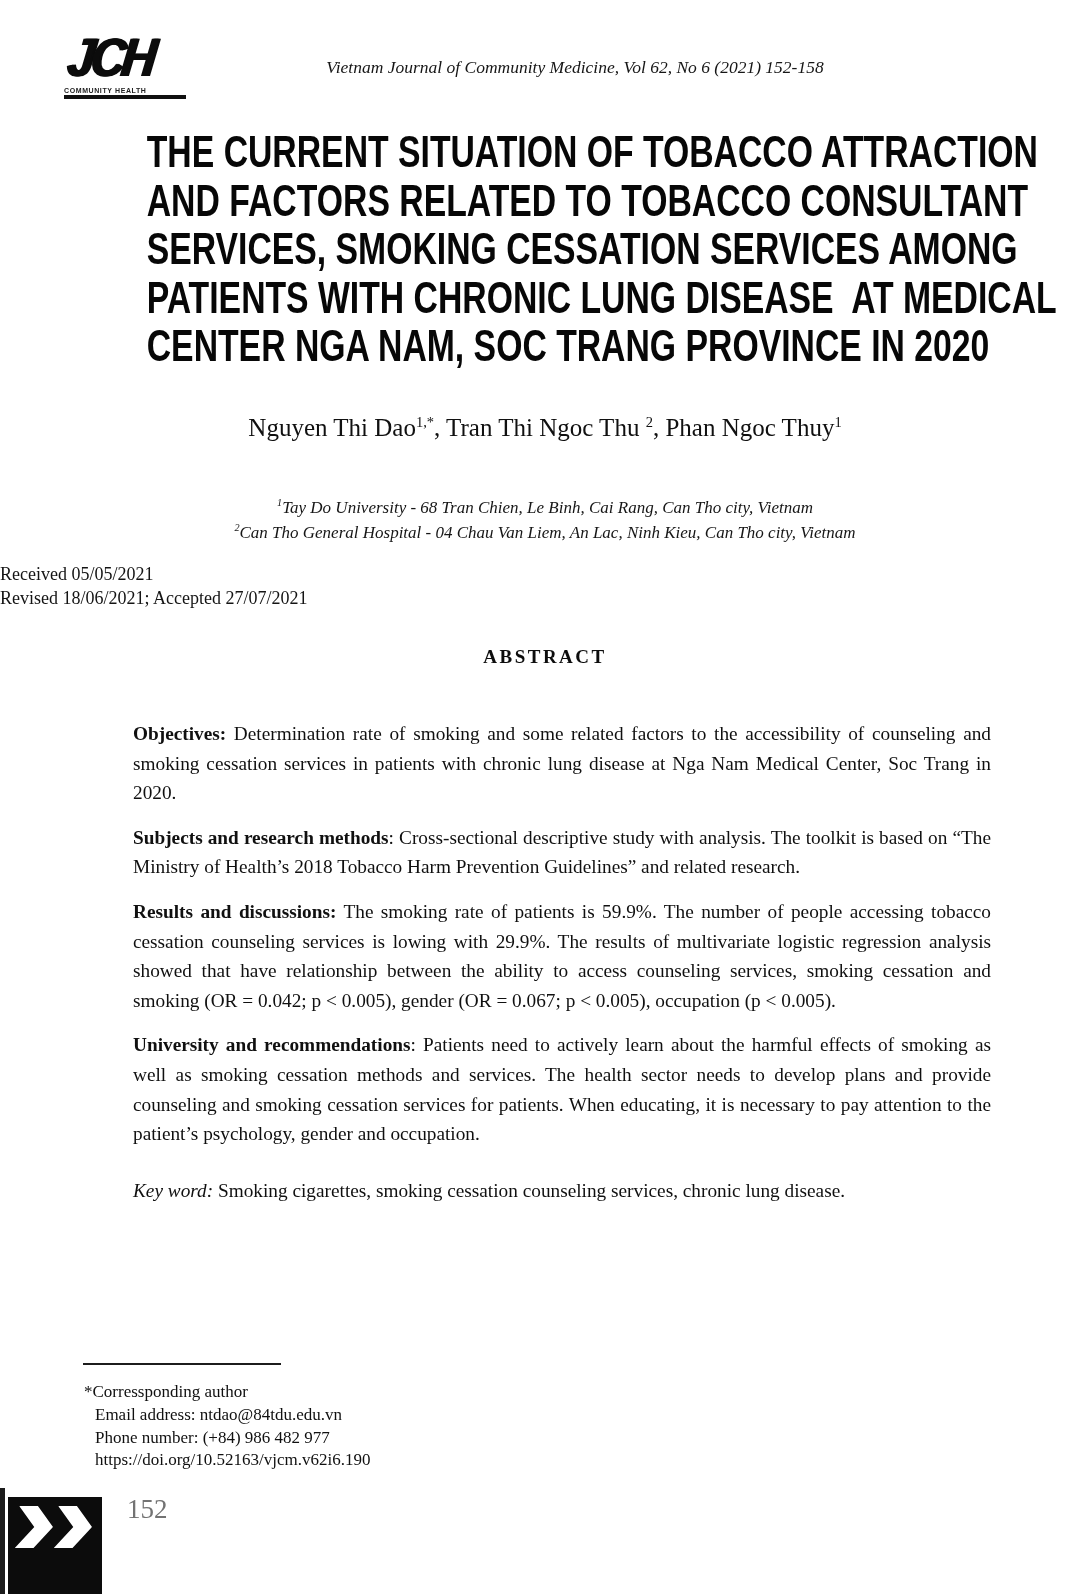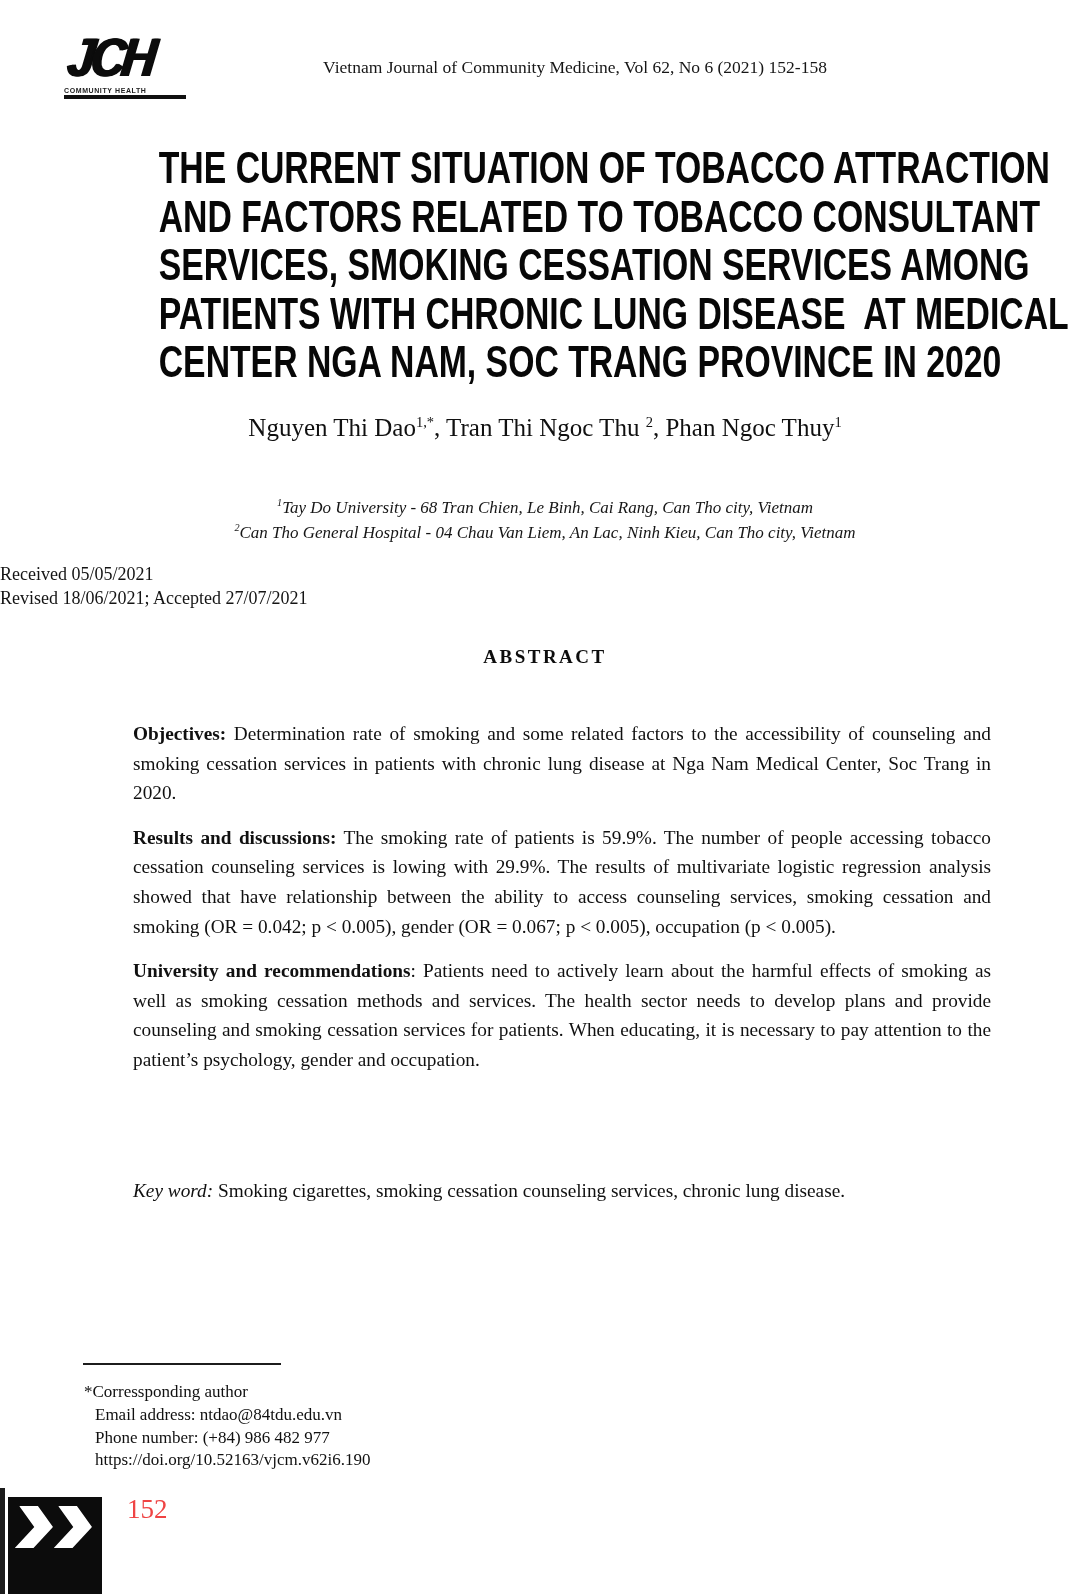--- a/index.html
+++ b/index.html
@@ -16,25 +16,25 @@
     transform:scaleX(.88) skewX(-8deg);transform-origin:left bottom;
     text-shadow:1.5px 0 #0c0c0c,3px 0 #0c0c0c;
   }
   .logo-caption{
     margin-top:3px;width:122px;font-family:"Liberation Sans",sans-serif;
     font-size:7px;font-weight:bold;letter-spacing:.6px;color:#222;
     border-bottom:4px solid #101010;padding-bottom:1px;white-space:nowrap;overflow:hidden;
   }
   .journal-line{
     position:absolute;left:60px;right:0;top:57px;text-align:center;
-    font-size:17.5px;color:#161616;
+    font-style:italic;font-size:17.5px;color:#161616;
   }
   
   .title{
-    position:absolute;left:12px;right:0;top:128px;margin:16px;
+    position:absolute;left:12px;right:0;top:128px;margin:0;
     font-family:"Liberation Sans",sans-serif;font-weight:bold;
     font-size:45px;line-height:48.5px;text-align:center;color:#070707;
   }
   .title-line{transform:scaleX(.75);transform-origin:50% 50%;white-space:nowrap;}
   
   .authors{position:absolute;left:0;right:0;top:410px;text-align:center;font-size:25px;line-height:35px;color:#101010;}
   .authors sup{font-size:58%;line-height:0;}
   .affiliations{position:absolute;left:0;right:0;top:496px;text-align:center;font-style:italic;font-size:17px;line-height:24.5px;color:#161616;}
   .affiliations sup{font-size:60%;line-height:0;}
   .dates{position:absolute;left:0;right:0;top:562px;font-size:18px;line-height:24px;color:#141414;}
@@ -54,21 +54,21 @@
   .footnote{position:absolute;left:95px;top:1381px;font-size:17px;line-height:22.8px;color:#101010;}
   .fn-author{margin-left:-11px;}
   
   .bottom-logo{position:absolute;left:8px;top:1497px;width:94px;height:97px;background:#0c0c0c;}
   .chev{position:absolute;top:9px;width:36px;height:42px;background:#fff;
     clip-path:polygon(0 0,52% 0,100% 50%,52% 100%,0 100%,48% 50%);
     transform:skewX(-6deg);}
   .chev.c1{left:9px;}
   .chev.c2{left:48px;}
   .scan-edge{position:absolute;left:0;top:1488px;width:5px;height:106px;background:#1b1b1b;}
-  .page-number{position:absolute;left:127px;top:1494px;font-size:27px;color:#ef4444;}
+  .page-number{position:absolute;left:127px;top:1494px;font-size:27px;color:#737373;}
 </style>
 </head>
 <body>
 
 <div class="page">
 
   <div class="logo">
     <div class="logo-text">JCH</div>
     <div class="logo-caption">COMMUNITY HEALTH</div>
   </div>
@@ -93,20 +93,21 @@
 
   <div class="dates">
     <div>Received 05/05/2021</div>
     <div>Revised 18/06/2021; Accepted 27/07/2021</div>
   </div>
 
   <div class="abstract-heading">ABSTRACT</div>
 
   <div class="abstract-body">
     <p><b>Objectives:</b><span> Determination rate of smoking and some related factors to the accessibility of counseling and smoking cessation services in patients with chronic lung disease at Nga Nam Medical Center, Soc Trang in 2020.</span></p>
+    <p><b>Subjects and research methods</b><span>: Cross-sectional descriptive study with analysis. The toolkit is based on “The Ministry of Health’s 2018 Tobacco Harm Prevention Guidelines” and related research.</span></p>
     <p><b>Results and discussions:</b><span> The smoking rate of patients is 59.9%. The number of people accessing tobacco cessation counseling services is lowing with 29.9%. The results of multivariate logistic regression analysis showed that have relationship between the ability to access counseling services, smoking cessation and smoking (OR = 0.042; p &lt; 0.005), gender (OR = 0.067; p &lt; 0.005), occupation (p &lt; 0.005).</span></p>
     <p><b>University and recommendations</b><span>: Patients need to actively learn about the harmful effects of smoking as well as smoking cessation methods and services. The health sector needs to develop plans and provide counseling and smoking cessation services for patients. When educating, it is necessary to pay attention to the patient’s psychology, gender and occupation.</span></p>
   </div>
 
   <div class="keywords">
     <i>Key word:</i><span> Smoking cigarettes, smoking cessation counseling services, chronic lung disease.</span>
   </div>
 
   <div class="foot-rule"></div>
   <div class="footnote">

